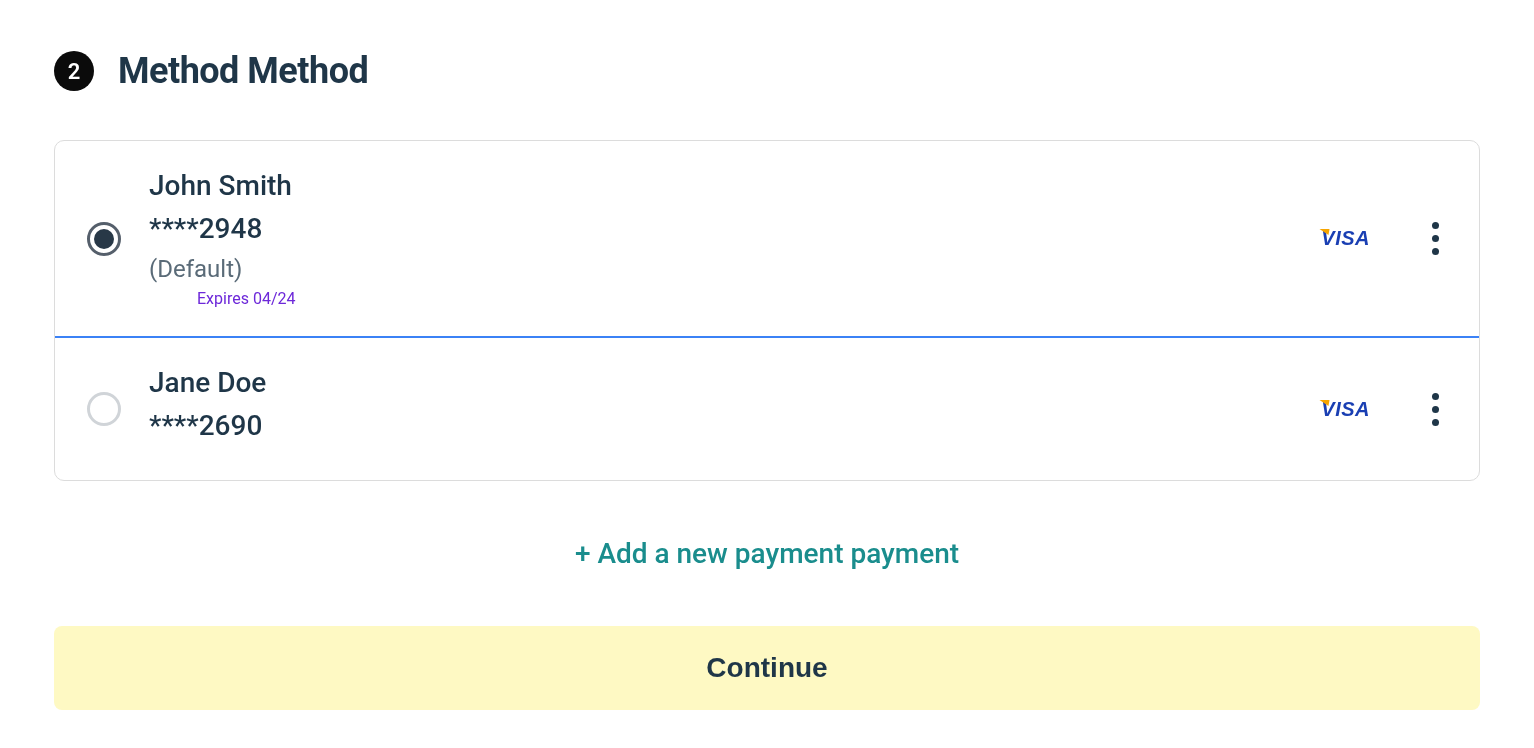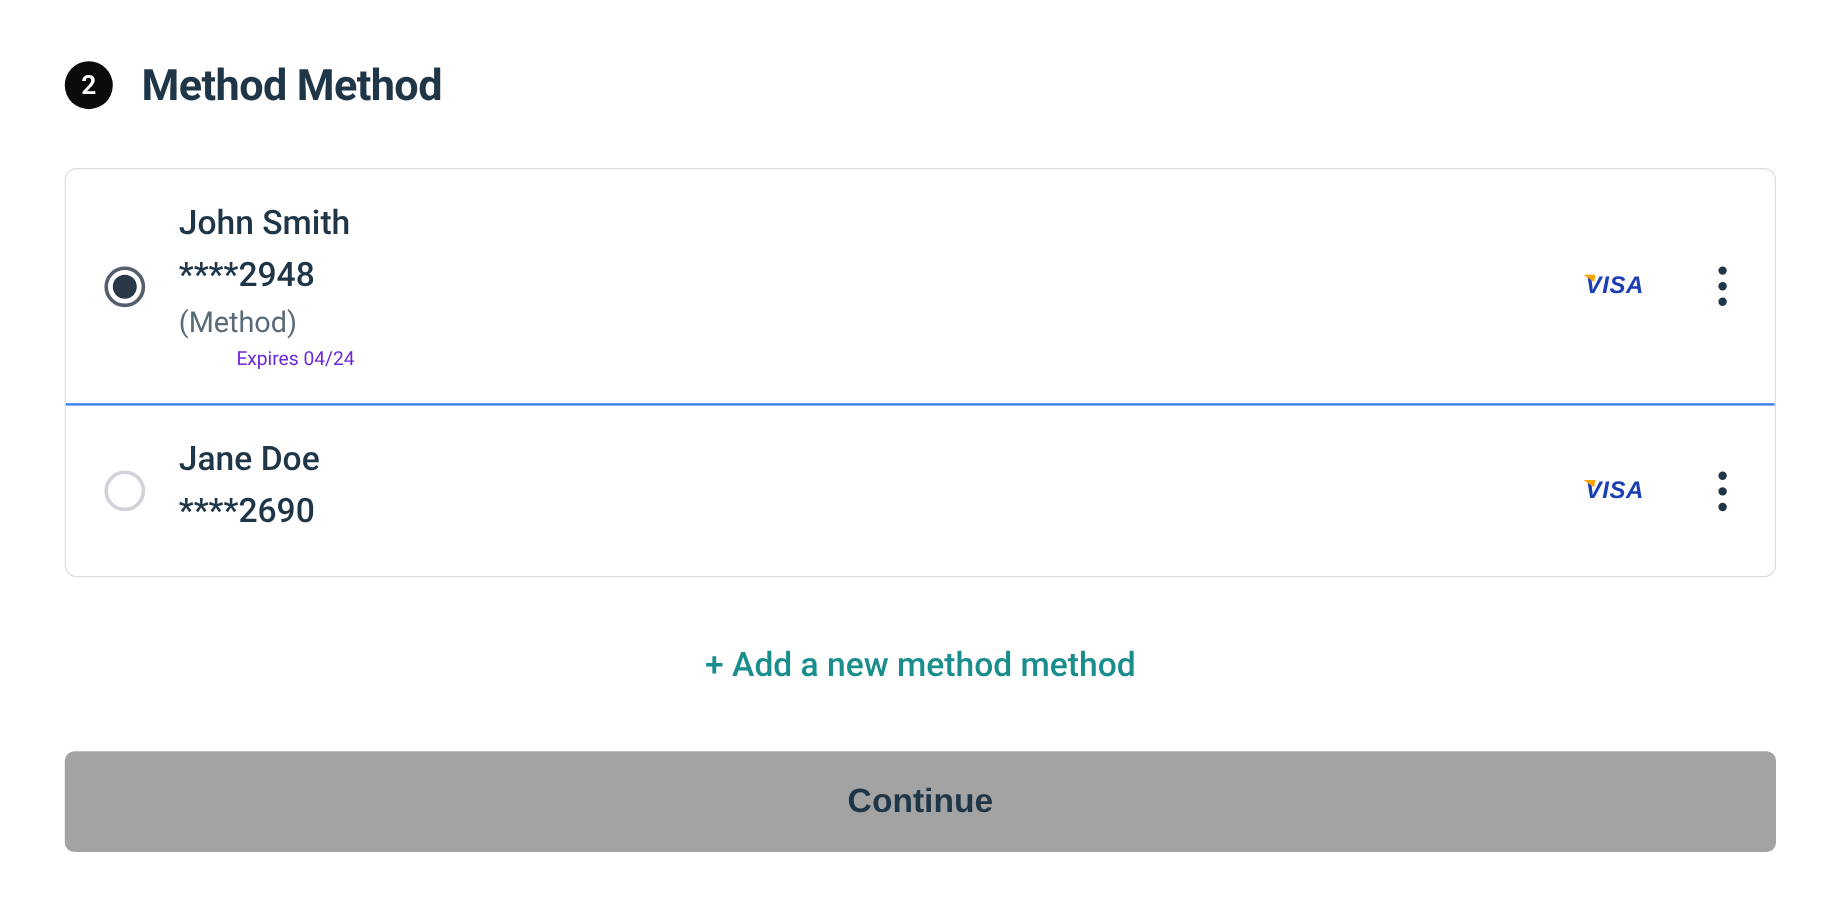--- a/index.html
+++ b/index.html
@@ -137,21 +137,21 @@
     text-align: center;
     margin-top: 56px;
     font-size: 28px;
     font-weight: 500;
     color: #1a8d8d;
     cursor: pointer;
   }
   .continue-btn {
     margin-top: 56px;
     width: 100%;
-    background: #a3a3a3;
+    background: #fef9c3;
     color: #1f3648;
     font-size: 28px;
     font-weight: 600;
     border: none;
     border-radius: 8px;
     padding: 26px 0;
     cursor: pointer;
   }
 </style>
 </head>
@@ -167,21 +167,21 @@
 <div class="card-list">
 
   <div class="card-row">
     <div class="radio">
       <div class="radio-inner"></div>
     </div>
     <div class="card-info">
       <div class="card-line1">
         <span>John Smith</span>
         <span>****2948</span>
-        <span class="default-tag">(Method)</span>
+        <span class="default-tag">(Default)</span>
       </div>
       <div class="card-line2">Expires 04/24</div>
     </div>
     <div class="card-right">
       <div class="visa-logo">VISA</div>
       <div class="more-btn">
         <span></span>
         <span></span>
         <span></span>
       </div>
@@ -202,18 +202,18 @@
       <div class="more-btn">
         <span></span>
         <span></span>
         <span></span>
       </div>
     </div>
   </div>
 
 </div>
 
-<div class="add-method">+ Add a new method method</div>
+<div class="add-method">+ Add a new payment payment</div>
 
 <button class="continue-btn">Continue</button>
 
 
 
 
 </body></html>

